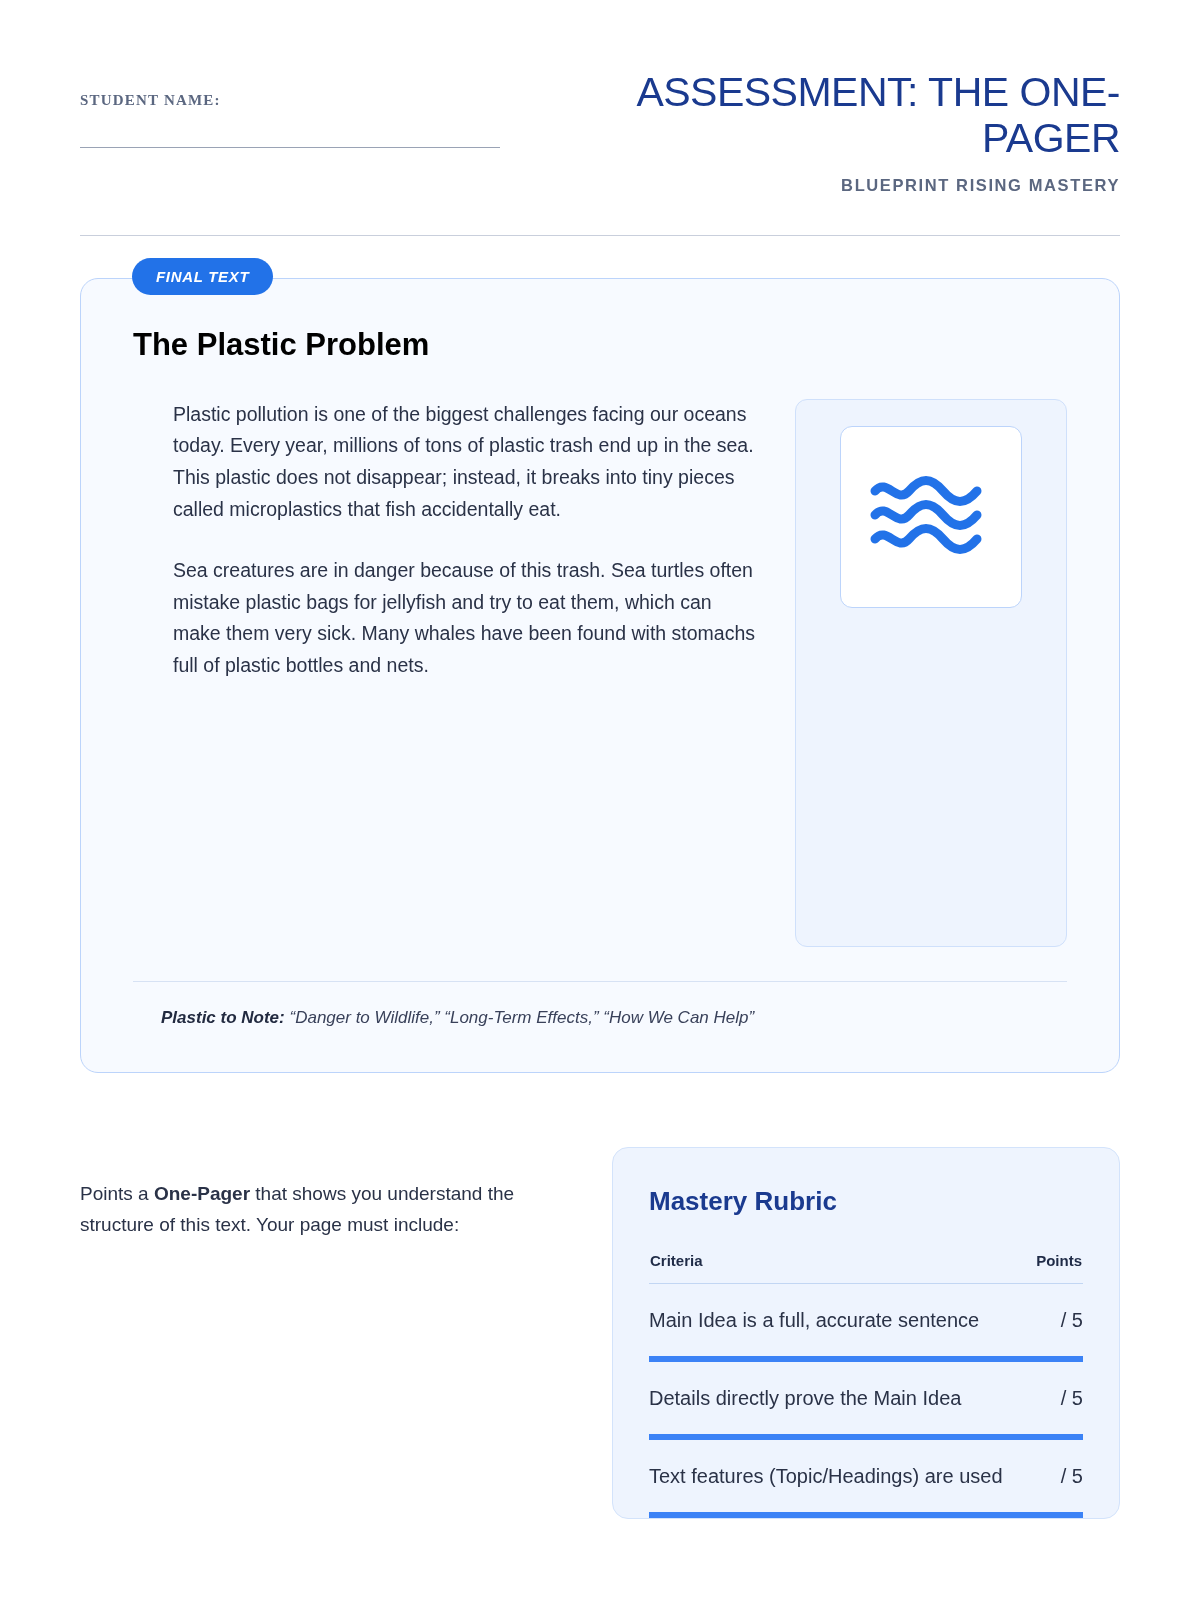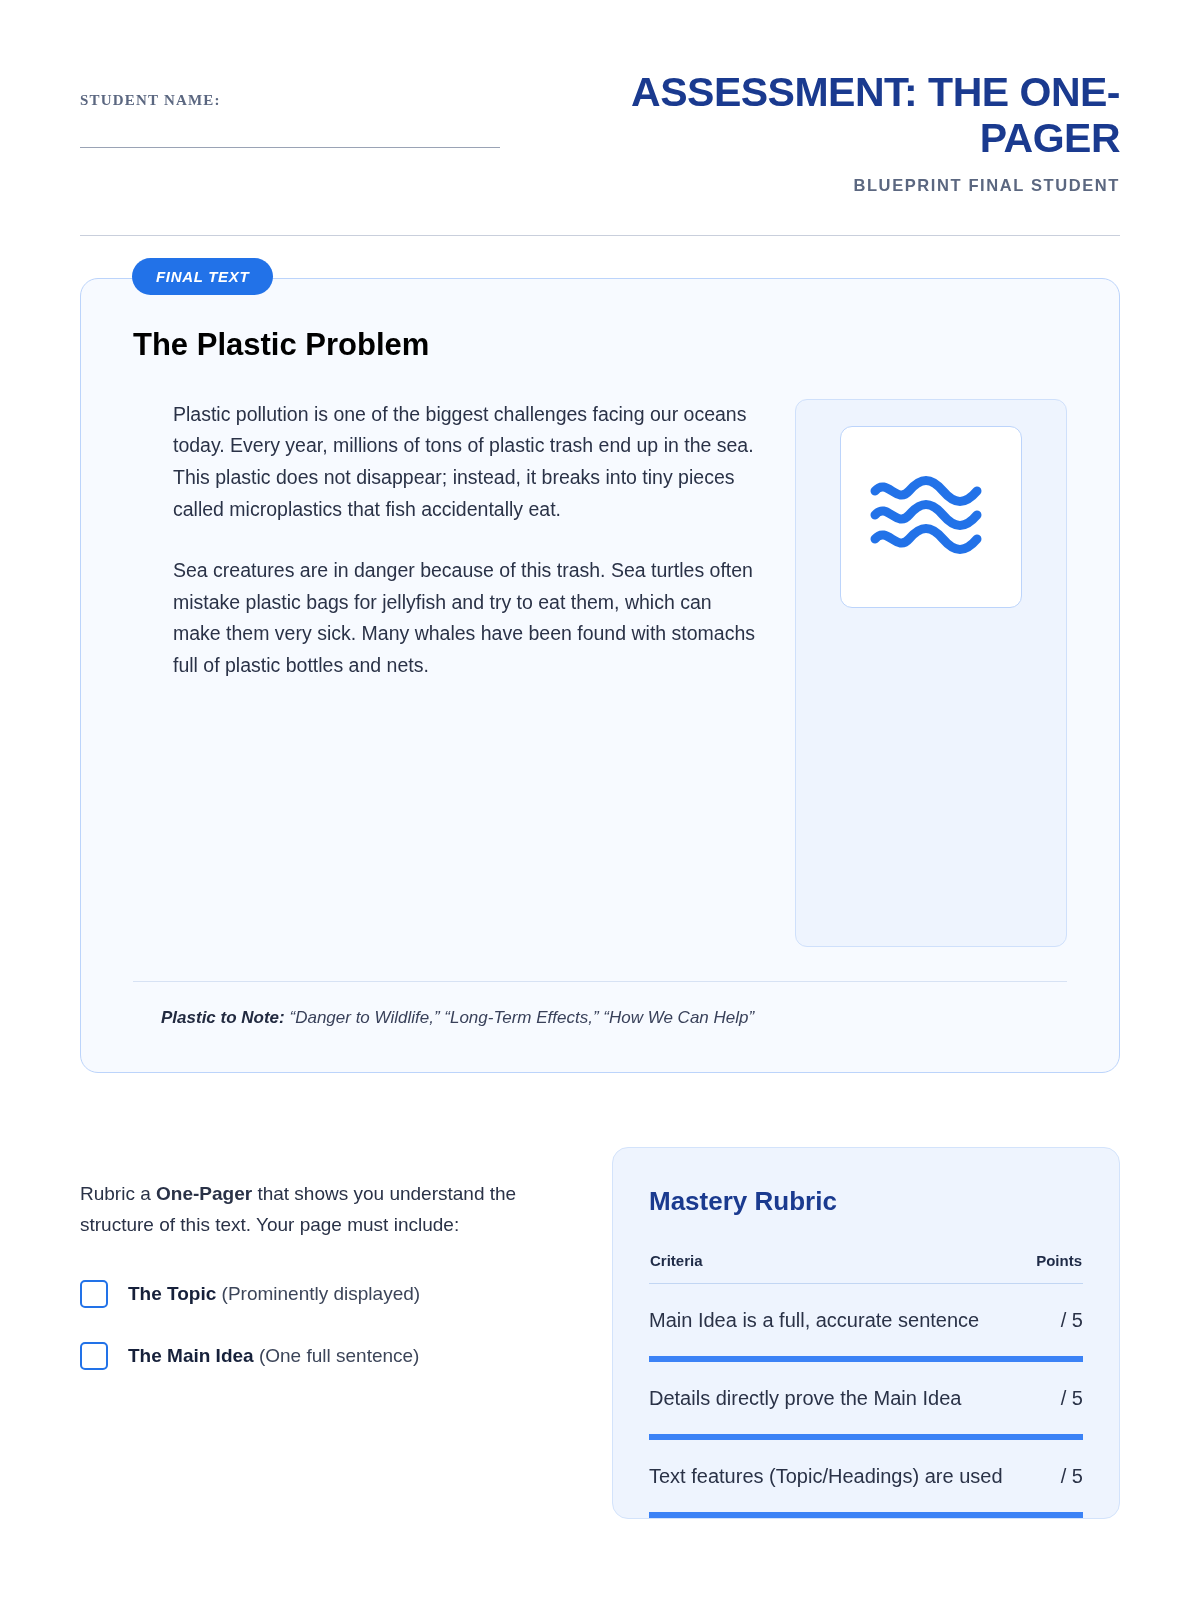--- a/index.html
+++ b/index.html
@@ -36,21 +36,21 @@
   }
   .student-line {
     margin-top: 38px;
     border-bottom: 1.5px solid #9aa3b5;
     width: 420px;
     height: 1px;
   }
   .title-block { text-align: right; flex: 1; padding-left: 40px; }
   .doc-title {
     font-size: 41px;
-    font-weight: bold;
+    font-weight: normal;
     line-height: 1.12;
     letter-spacing: -0.5px;
     color: #1a3a8f;
     margin: 0;
   }
   .doc-subtitle {
     margin-top: 14px;
     font-size: 16.5px;
     font-weight: bold;
     letter-spacing: 1.6px;
@@ -235,21 +235,21 @@
 
 <div class="page">
 
   <div class="header">
     <div class="student-block">
       <div class="student-label">STUDENT NAME:</div>
       <div class="student-line"></div>
     </div>
     <div class="title-block">
       <h1 class="doc-title">ASSESSMENT: THE ONE-PAGER</h1>
-      <div class="doc-subtitle">BLUEPRINT FINAL STUDENT</div>
+      <div class="doc-subtitle">BLUEPRINT RISING MASTERY</div>
     </div>
   </div>
   <div class="header-rule"></div>
 
   <div class="text-card-wrap">
     <div class="tag">FINAL TEXT</div>
     <div class="text-card">
       <h2 class="article-title">The Plastic Problem</h2>
       <div class="article-body">
         <div class="paragraphs">
@@ -273,37 +273,21 @@
         <b>Plastic to Note:</b>
         <span>“Danger to Wildlife,” “Long-Term Effects,” “How We Can Help”</span>
       </div>
     </div>
   </div>
 
   <div class="lower">
 
     <div class="mission">
       <div class="mission-intro">
-        <span>Rubric a </span><b>One-Pager</b><span> that shows you understand the structure of this text. Your page must include:</span>
-      </div>
-      <div class="checklist">
-        <div class="check-row">
-          <div class="checkbox"></div>
-          <div class="check-label">
-            <b>The Topic</b>
-            <span class="note">(Prominently displayed)</span>
-          </div>
-        </div>
-        <div class="check-row">
-          <div class="checkbox"></div>
-          <div class="check-label">
-            <b>The Main Idea</b>
-            <span class="note">(One full sentence)</span>
-          </div>
-        </div>
+        <span>Points a </span><b>One-Pager</b><span> that shows you understand the structure of this text. Your page must include:</span>
       </div>
     </div>
 
     <div class="rubric">
       <div class="rubric-title">Mastery Rubric</div>
       <table class="rubric-table">
         <thead>
           <tr>
             <th>Criteria</th>
             <th class="points">Points</th>

